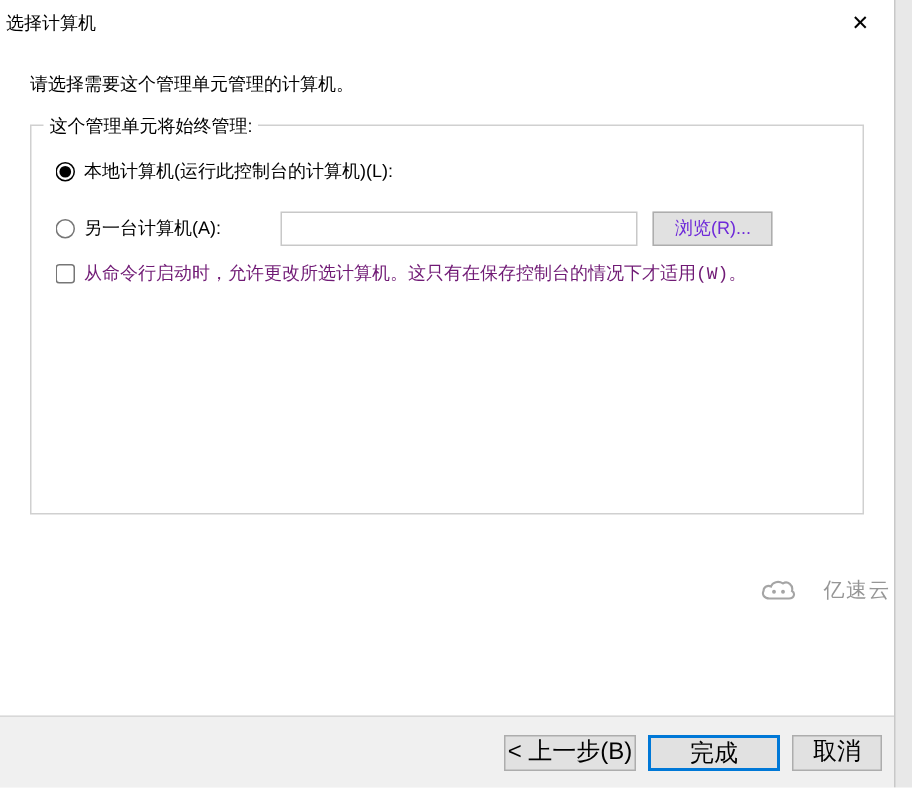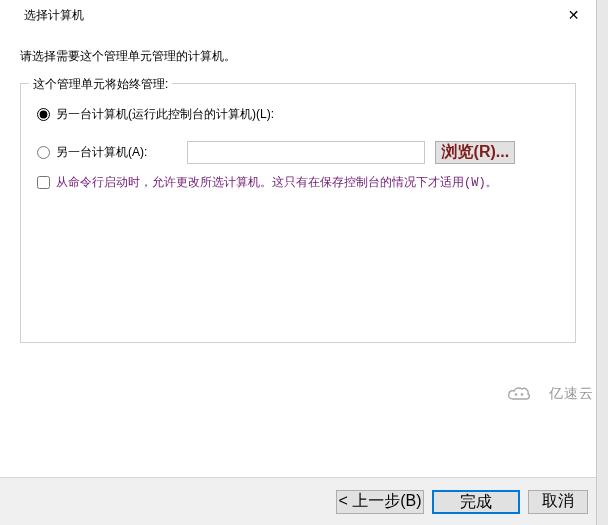--- a/index.html
+++ b/index.html
@@ -22,21 +22,21 @@
       height: 525px;
       position: relative;
       display: flex;
       flex-direction: column;
     }
     .titlebar {
       height: 30px;
       display: flex;
       align-items: center;
       justify-content: space-between;
-      padding-left: 24px;
+      padding-left: 4px;
       background: #ffffff;
     }
     .titlebar-title {
       font-size: 12px;
       color: #000;
     }
     .close-btn {
       width: 45px;
       height: 30px;
       display: flex;
@@ -96,24 +96,23 @@
       background: #fff;
       padding: 0 4px;
       font-size: 12px;
     }
     .browse-btn {
       margin-left: 10px;
       width: 80px;
       height: 23px;
       border: 1px solid #adadad;
       background: #e1e1e1;
-      color: #7f1d1d;
-      font-size: 16px;
+      color: #6d28d9;
+      font-size: 12px;
       cursor: default;
-      font-weight: bold;
     }
     .checkbox-row {
       display: flex;
       align-items: center;
     }
     .checkbox-input {
       width: 13px;
       height: 13px;
       margin-right: 6px;
     }
@@ -191,21 +190,21 @@
   </div>
 
   <div class="content">
     <div class="instruction">请选择需要这个管理单元管理的计算机。</div>
 
     <div class="groupbox">
       <div class="groupbox-legend">这个管理单元将始终管理:</div>
 
       <div class="radio-row">
         <input type="radio" name="computer" class="radio-input" checked="" style="">
-        <label class="radio-label">另一台计算机(运行此控制台的计算机)(L):</label>
+        <label class="radio-label">本地计算机(运行此控制台的计算机)(L):</label>
       </div>
 
       <div class="radio-row second">
         <input type="radio" name="computer" class="radio-input" style="">
         <label class="radio-label">另一台计算机(A):</label>
         <input type="text" class="computer-input" disabled="" value="" style="">
         <button class="browse-btn" disabled="">浏览(R)...</button>
       </div>
 
       <div class="checkbox-row">

